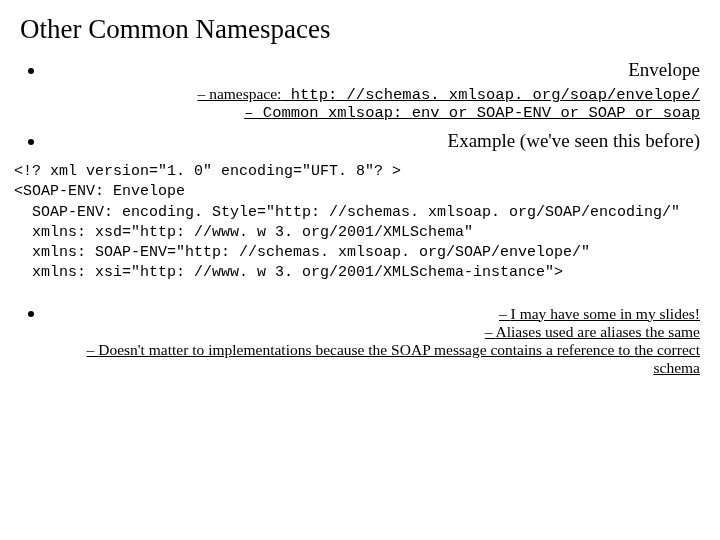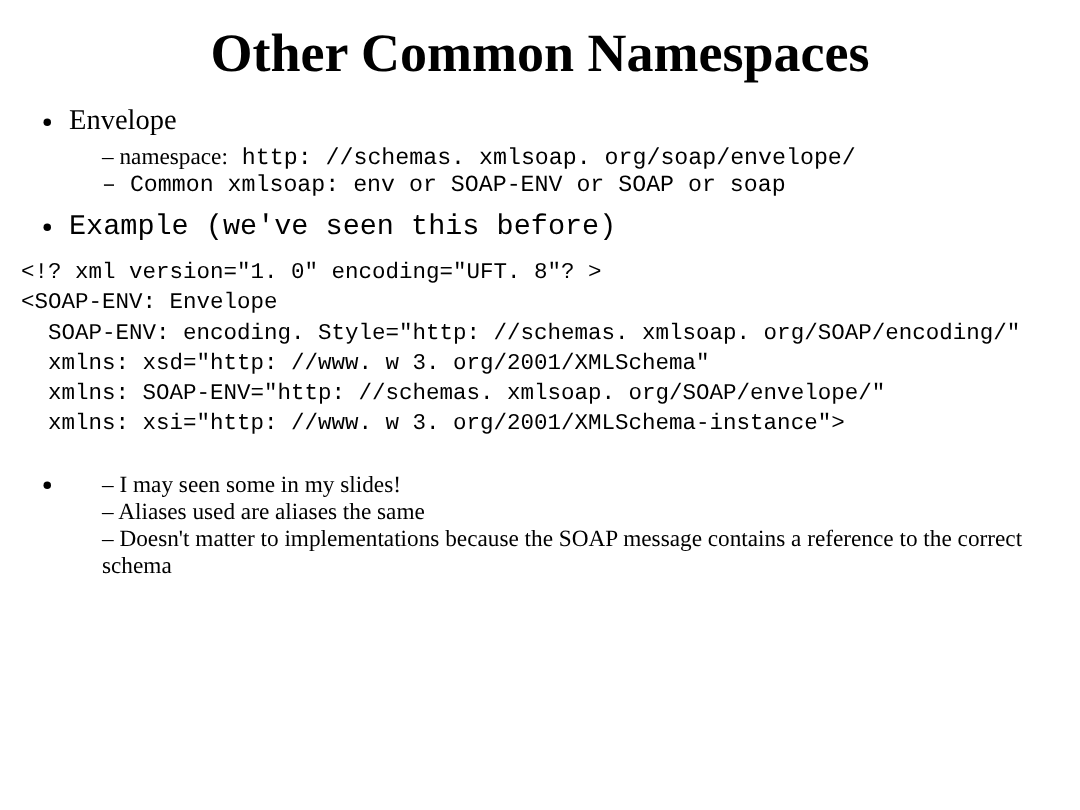--- a/index.html
+++ b/index.html
@@ -9,54 +9,55 @@
     height: 540px;
     background: #fff;
     font-family: "Times New Roman", Times, serif;
     color: #000;
     box-sizing: border-box;
   }
   .slide {
     padding: 10px 20px 20px 20px;
   }
   .title {
-    font-size: 36px;
-    text-align: center;
+    font-size: 27px;
     margin: 4px 0 14px 0;
-    font-weight: bold;
+    font-weight: normal;
   }
   ul.top {
     margin: 0 0 6px 0;
     padding-left: 26px;
     font-size: 19px;
   }
   ul.top > li {
     margin-bottom: 2px;
+    text-align: right;
   }
   ul.sub {
     list-style-type: none;
     margin: 4px 0 8px 0;
     padding-left: 22px;
     font-size: 15.5px;
+    text-decoration: underline;
   }
   ul.sub > li::before {
     content: "– ";
   }
   .mono {
     font-family: "Courier New", Courier, monospace;
   }
   .mono-block {
     font-family: "Courier New", Courier, monospace;
     font-size: 15px;
     white-space: pre;
     margin: 10px 0 18px -6px;
     line-height: 1.35;
   }
   .example-li {
-    font-family: Liberation Mono, monospace;
+    font-family: Liberation Serif, serif;
     font-size: 19px;
   }
 </style>
 </head>
 <body>
 
 <div class="slide">
   <div class="title">Other Common Namespaces</div>
 
   <ul class="top">
@@ -73,19 +74,19 @@
   <div class="mono-block">&lt;!? xml version="1. 0" encoding="UFT. 8"? &gt;
 &lt;SOAP-ENV: Envelope
   SOAP-ENV: encoding. Style="http: //schemas. xmlsoap. org/SOAP/encoding/"
   xmlns: xsd="http: //www. w 3. org/2001/XMLSchema"
   xmlns: SOAP-ENV="http: //schemas. xmlsoap. org/SOAP/envelope/"
   xmlns: xsi="http: //www. w 3. org/2001/XMLSchema-instance"&gt;</div>
 
   <ul class="top">
     <li>
       <ul class="sub">
-        <li>I may seen some in my slides!</li>
+        <li>I may have some in my slides!</li>
         <li>Aliases used are aliases the same</li>
         <li>Doesn't matter to implementations because the SOAP message contains a reference to the correct schema</li>
       </ul>
     </li>
   </ul>
 </div>
 
 </body></html>

